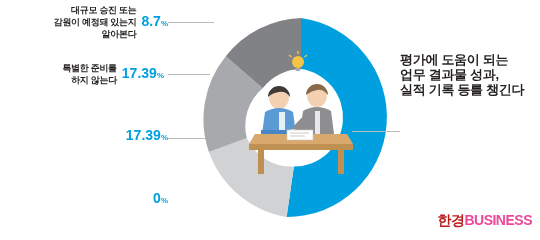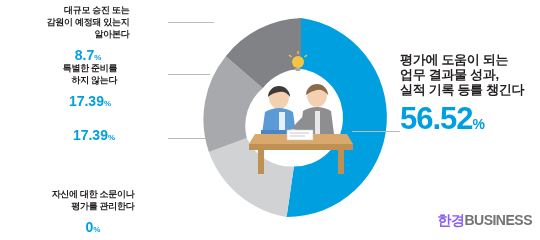--- a/index.html
+++ b/index.html
@@ -12,21 +12,20 @@
   }
   #stage{position:absolute;left:0;top:0;width:540px;height:235px;}
 
   
   .lbl{
     position:absolute;
     display:flex;
     align-items:center;
     justify-content:flex-end;
     gap:5px;
-    flex-direction:column;
   }
   .lbl-text{
     text-align:right;
     color:#231f20;
     font-size:9px;
     line-height:12px;
     font-weight:700;
     letter-spacing:-0.3px;
     white-space:pre-line;
   }
@@ -64,22 +63,22 @@
     letter-spacing:-1px;
   }
   #callout .cval .pct{font-size:14px;}
 
   
   #brand{
     position:absolute;right:8px;bottom:5px;
     font-size:14px;font-weight:700;color:#231f20;
     letter-spacing:-0.5px;
   }
-  #brand .han{color:#8b5cf6;}
-  #brand .biz{color:#737373;margin-top:7px;}
+  #brand .han{color:#b91c1c;}
+  #brand .biz{color:#ec4899;margin-top:7px;}
 
   
   #donut-wrap{position:absolute;left:195px;top:12px;width:212px;height:212px;}
   svg{display:block;}
 </style>
 </head>
 <body>
 
 <div id="stage">
 
@@ -97,22 +96,20 @@
     <div class="lbl-val"><span>17.39</span><span class="pct">%</span></div>
   </div>
   <div class="leader" style="left:168px;top:74px;width:42px;"></div>
 
   <div class="lbl" style="left:20px;top:125px;width:148px;">
     <div class="lbl-val"><span>17.39</span><span class="pct">%</span></div>
   </div>
   <div class="leader" style="left:168px;top:138px;width:40px;"></div>
 
   <div class="lbl" style="left:18px;top:188px;width:150px;">
-    <div class="lbl-text">자신에 대한 소문이나
-평가를 관리한다</div>
     <div class="lbl-val"><span>0</span><span class="pct">%</span></div>
   </div>
 
   <div id="donut-wrap">
     <svg width="212" height="212" viewBox="0 0 212 212" aria-hidden="true">
 
       <g>
         <path d="M106 6 A100 100 0 0 1 91.6 205 L98.9 154.5 A49 49 0 0 0 106 57 Z" fill="#00a0e0"></path>
       </g>
 
@@ -172,20 +169,19 @@
       </g>
     </svg>
   </div>
 
   <div class="leader" style="left:352px;top:131px;width:48px;"></div>
 
   <div id="callout">
     <div class="ctext">평가에 도움이 되는
 업무 결과물 성과,
 실적 기록 등를 챙긴다</div>
-    <div class="cval"><span>56.52</span><span class="pct">%</span></div>
   </div>
 
   <div id="brand">
     <span class="han">한경</span><span class="biz">BUSINESS</span>
   </div>
 
 </div>
 
 </body></html>

